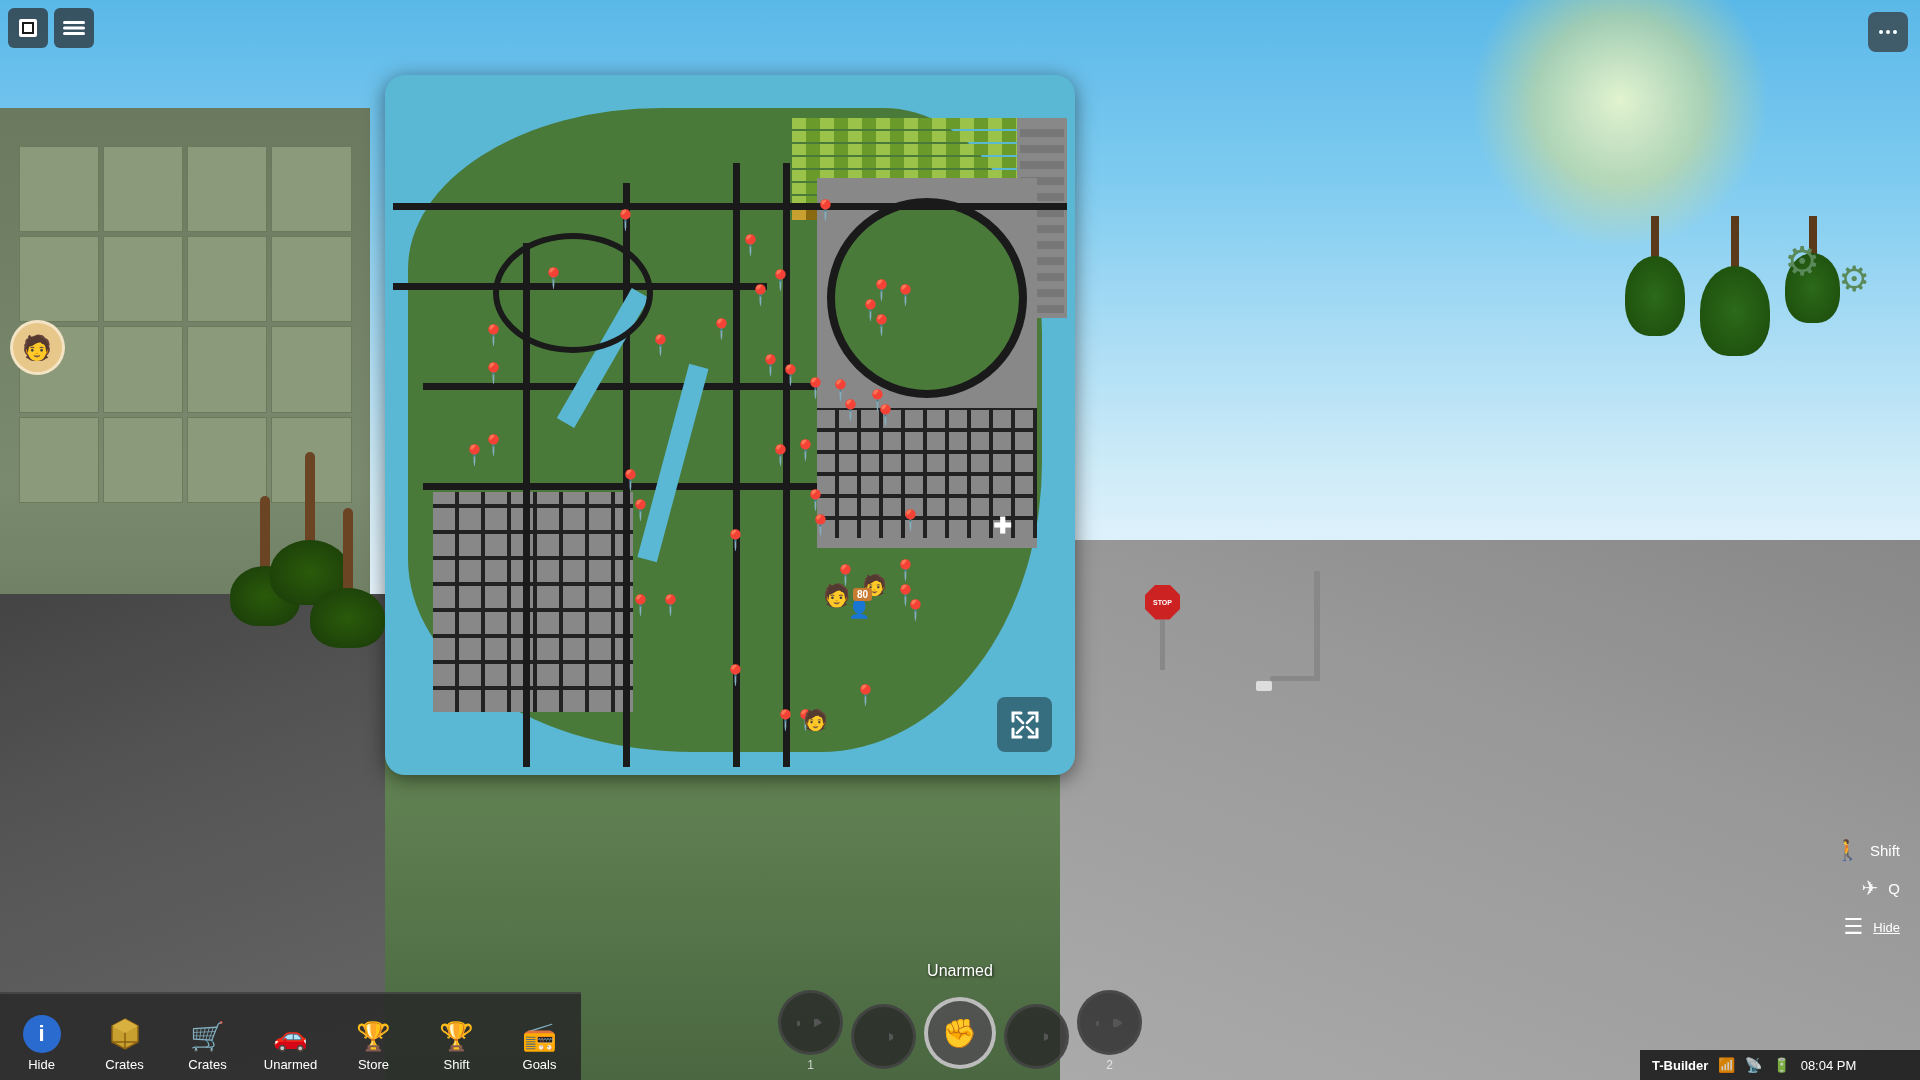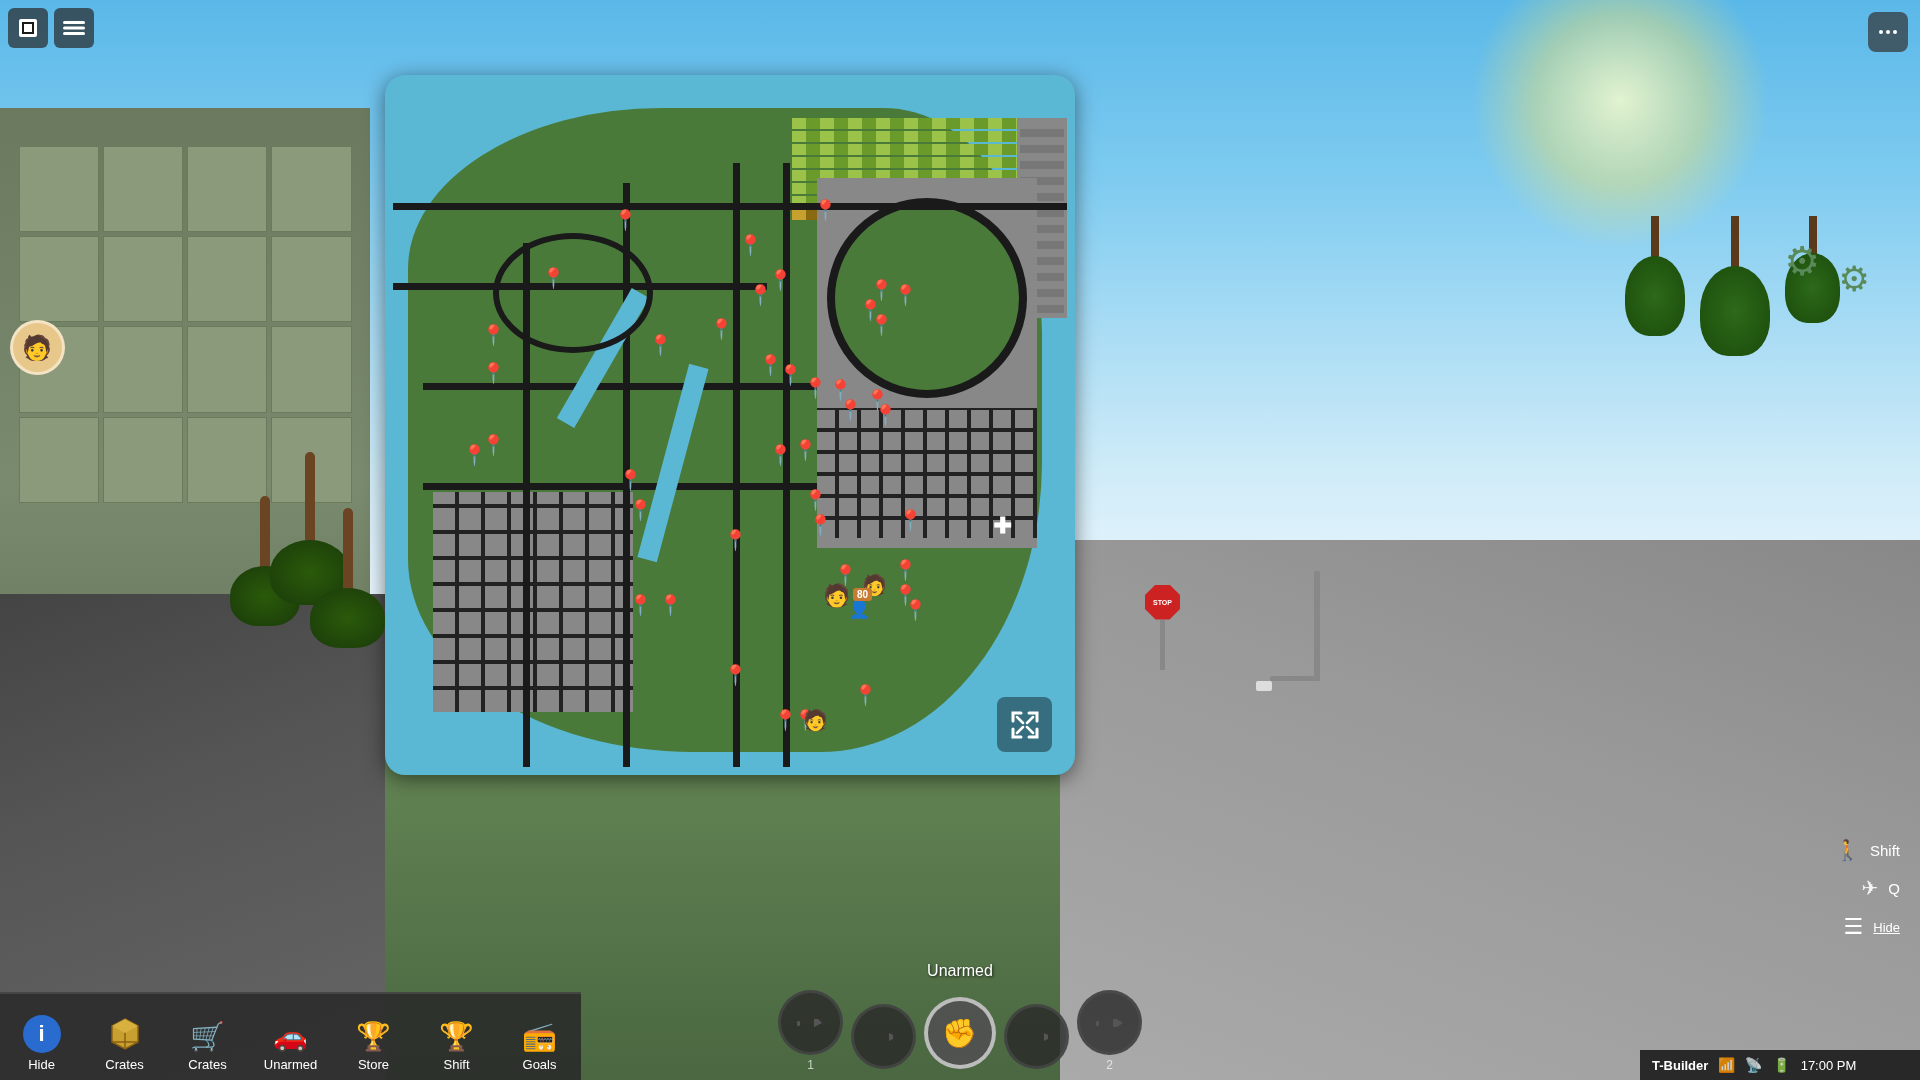--- a/index.html
+++ b/index.html
@@ -666,21 +666,21 @@
         </div>
         <span style="color:rgba(255,255,255,0.7);font-size:12px;">2</span>
       </div>
     </div>
 
     <div style="position:absolute;bottom:0;right:0;height:30px;background:rgba(0,0,0,0.75);display:flex;align-items:center;padding:0 12px;gap:10px;min-width:280px;">
       <span style="color:white;font-size:13px;font-weight:600;">T-Builder</span>
       <span style="color:rgba(255,255,255,0.8);font-size:14px;">📶</span>
       <span style="color:rgba(255,255,255,0.8);font-size:14px;">📡</span>
       <span style="color:rgba(255,255,255,0.8);font-size:14px;">🔋</span>
-      <span style="color:white;font-size:13px;">17:00 PM</span>
+      <span style="color:white;font-size:13px;">08:04 PM</span>
     </div>
   </div>
 
   <div class="keybind-hints">
     <div class="keybind-item">
       <span class="keybind-icon">🚶</span>
       <span style="color:white;font-size:15px;">Shift</span>
     </div>
     <div class="keybind-item">
       <span class="keybind-icon">✈</span>

